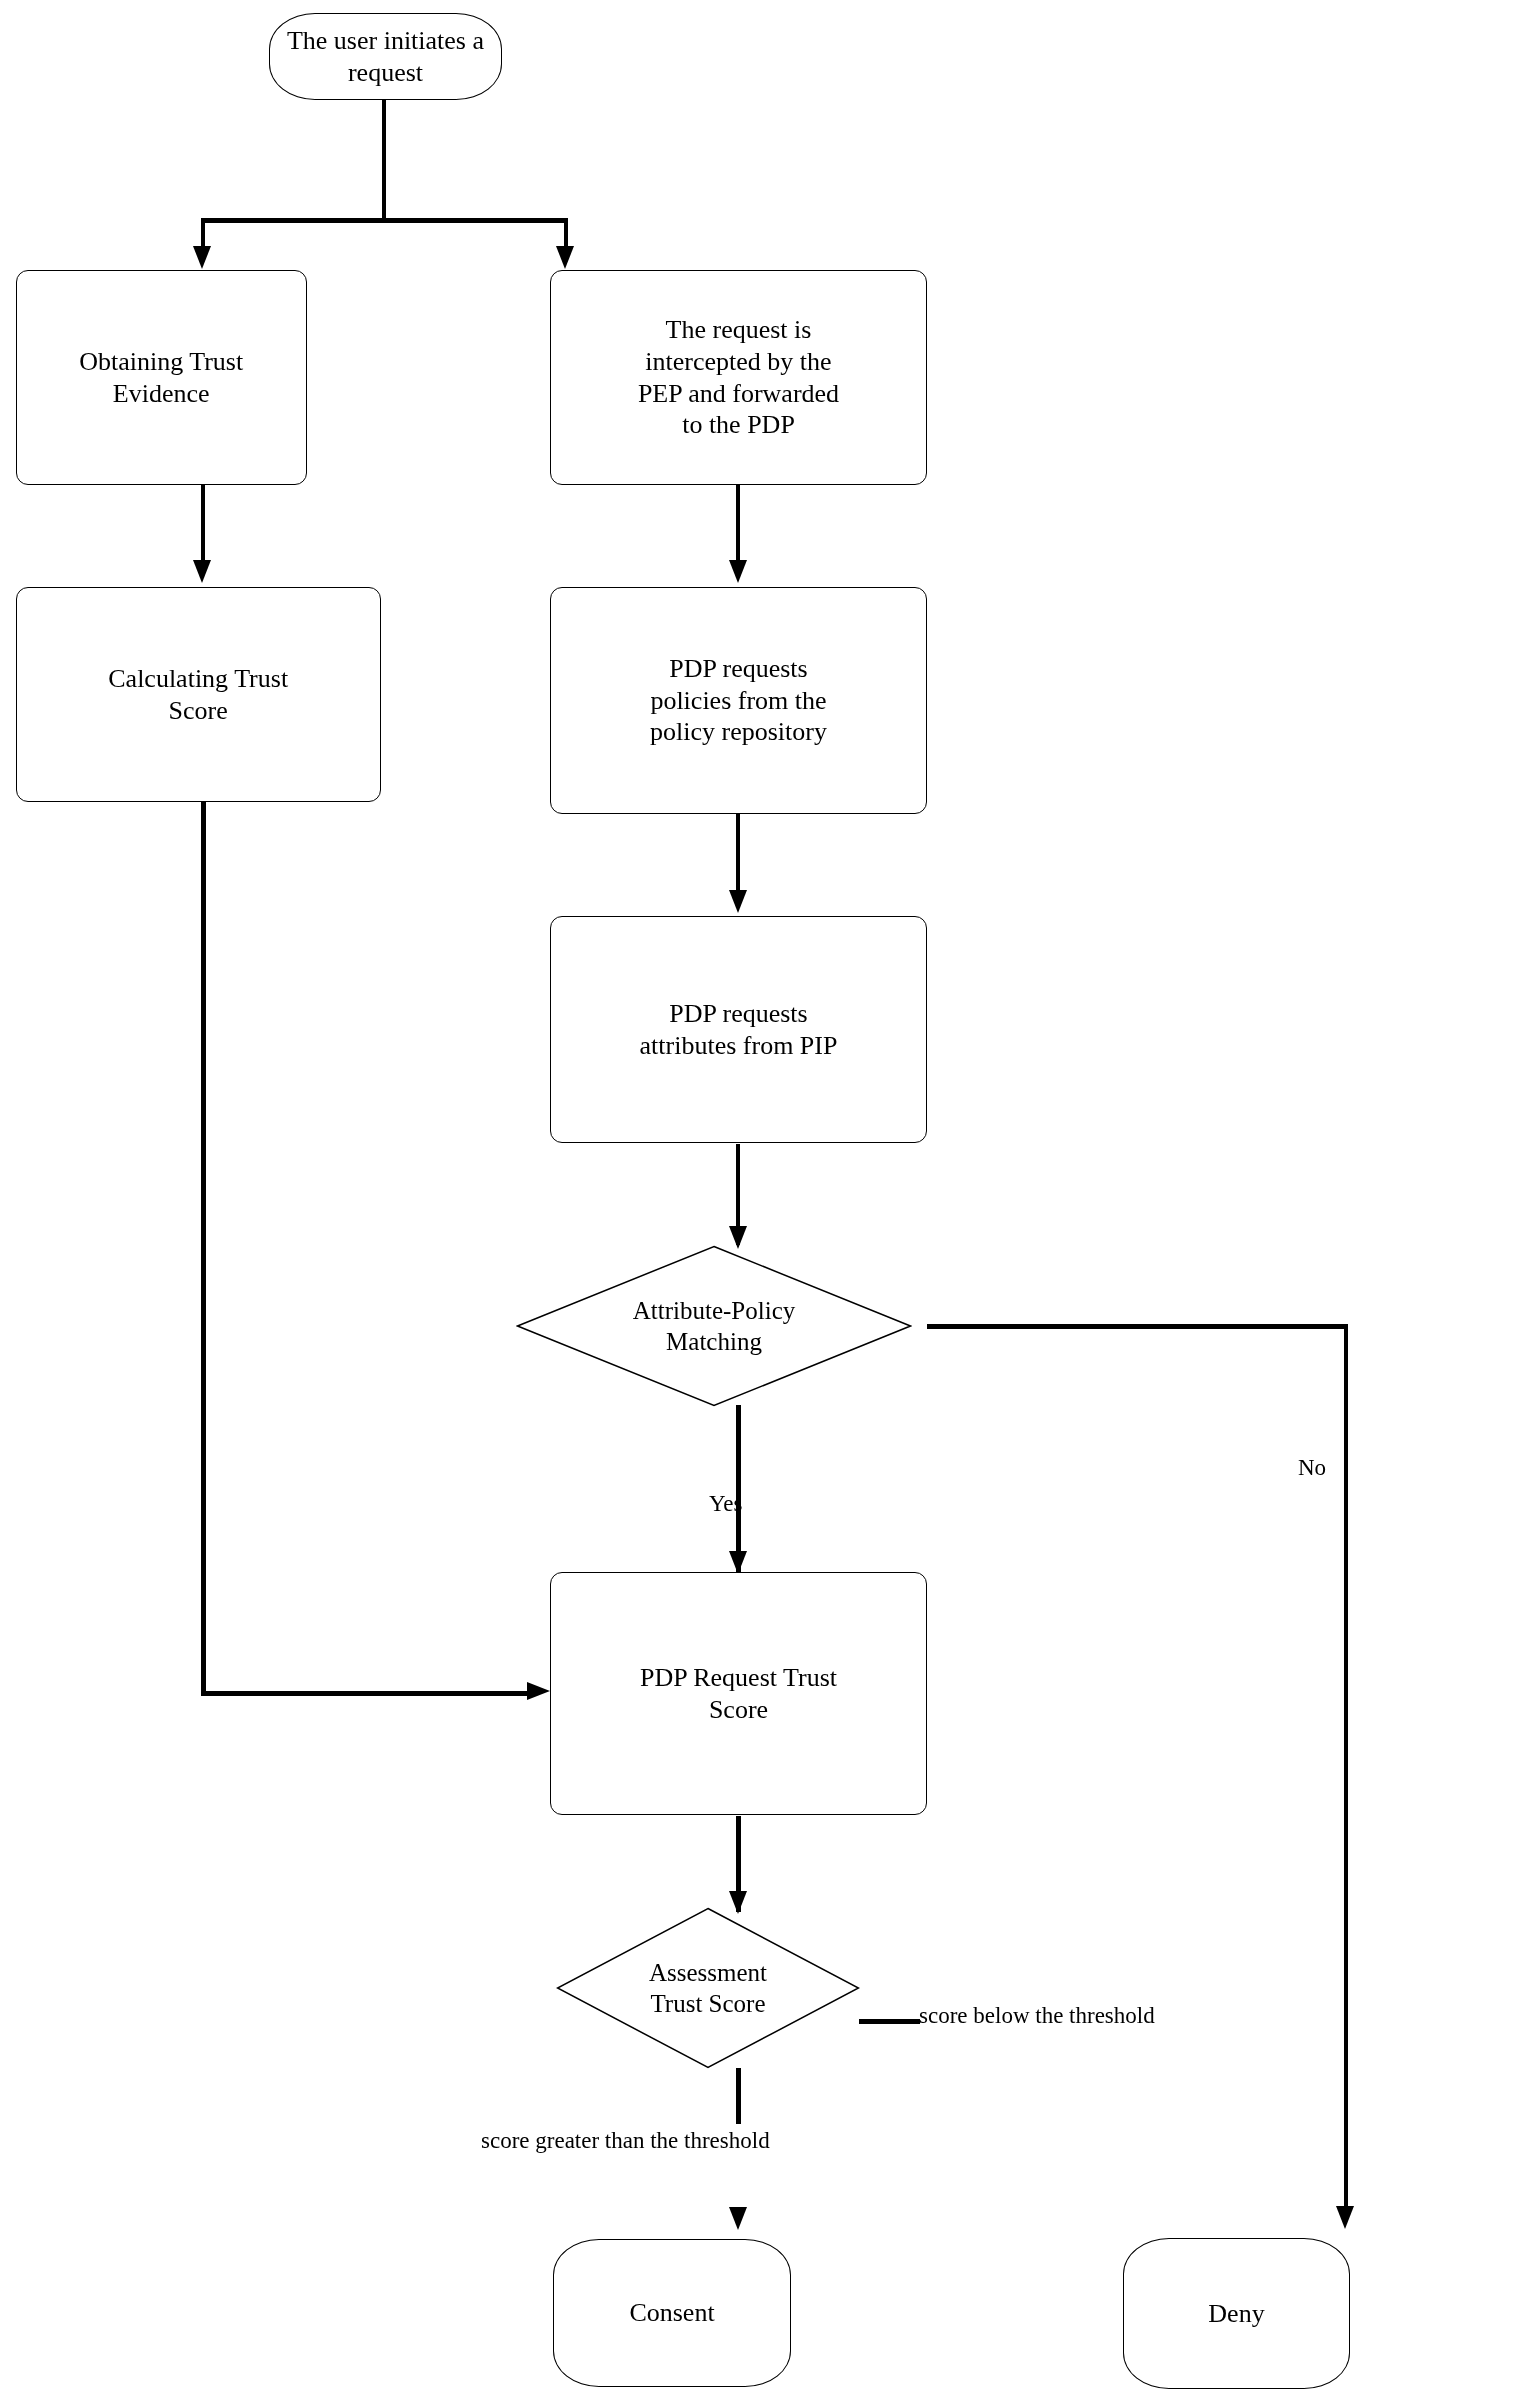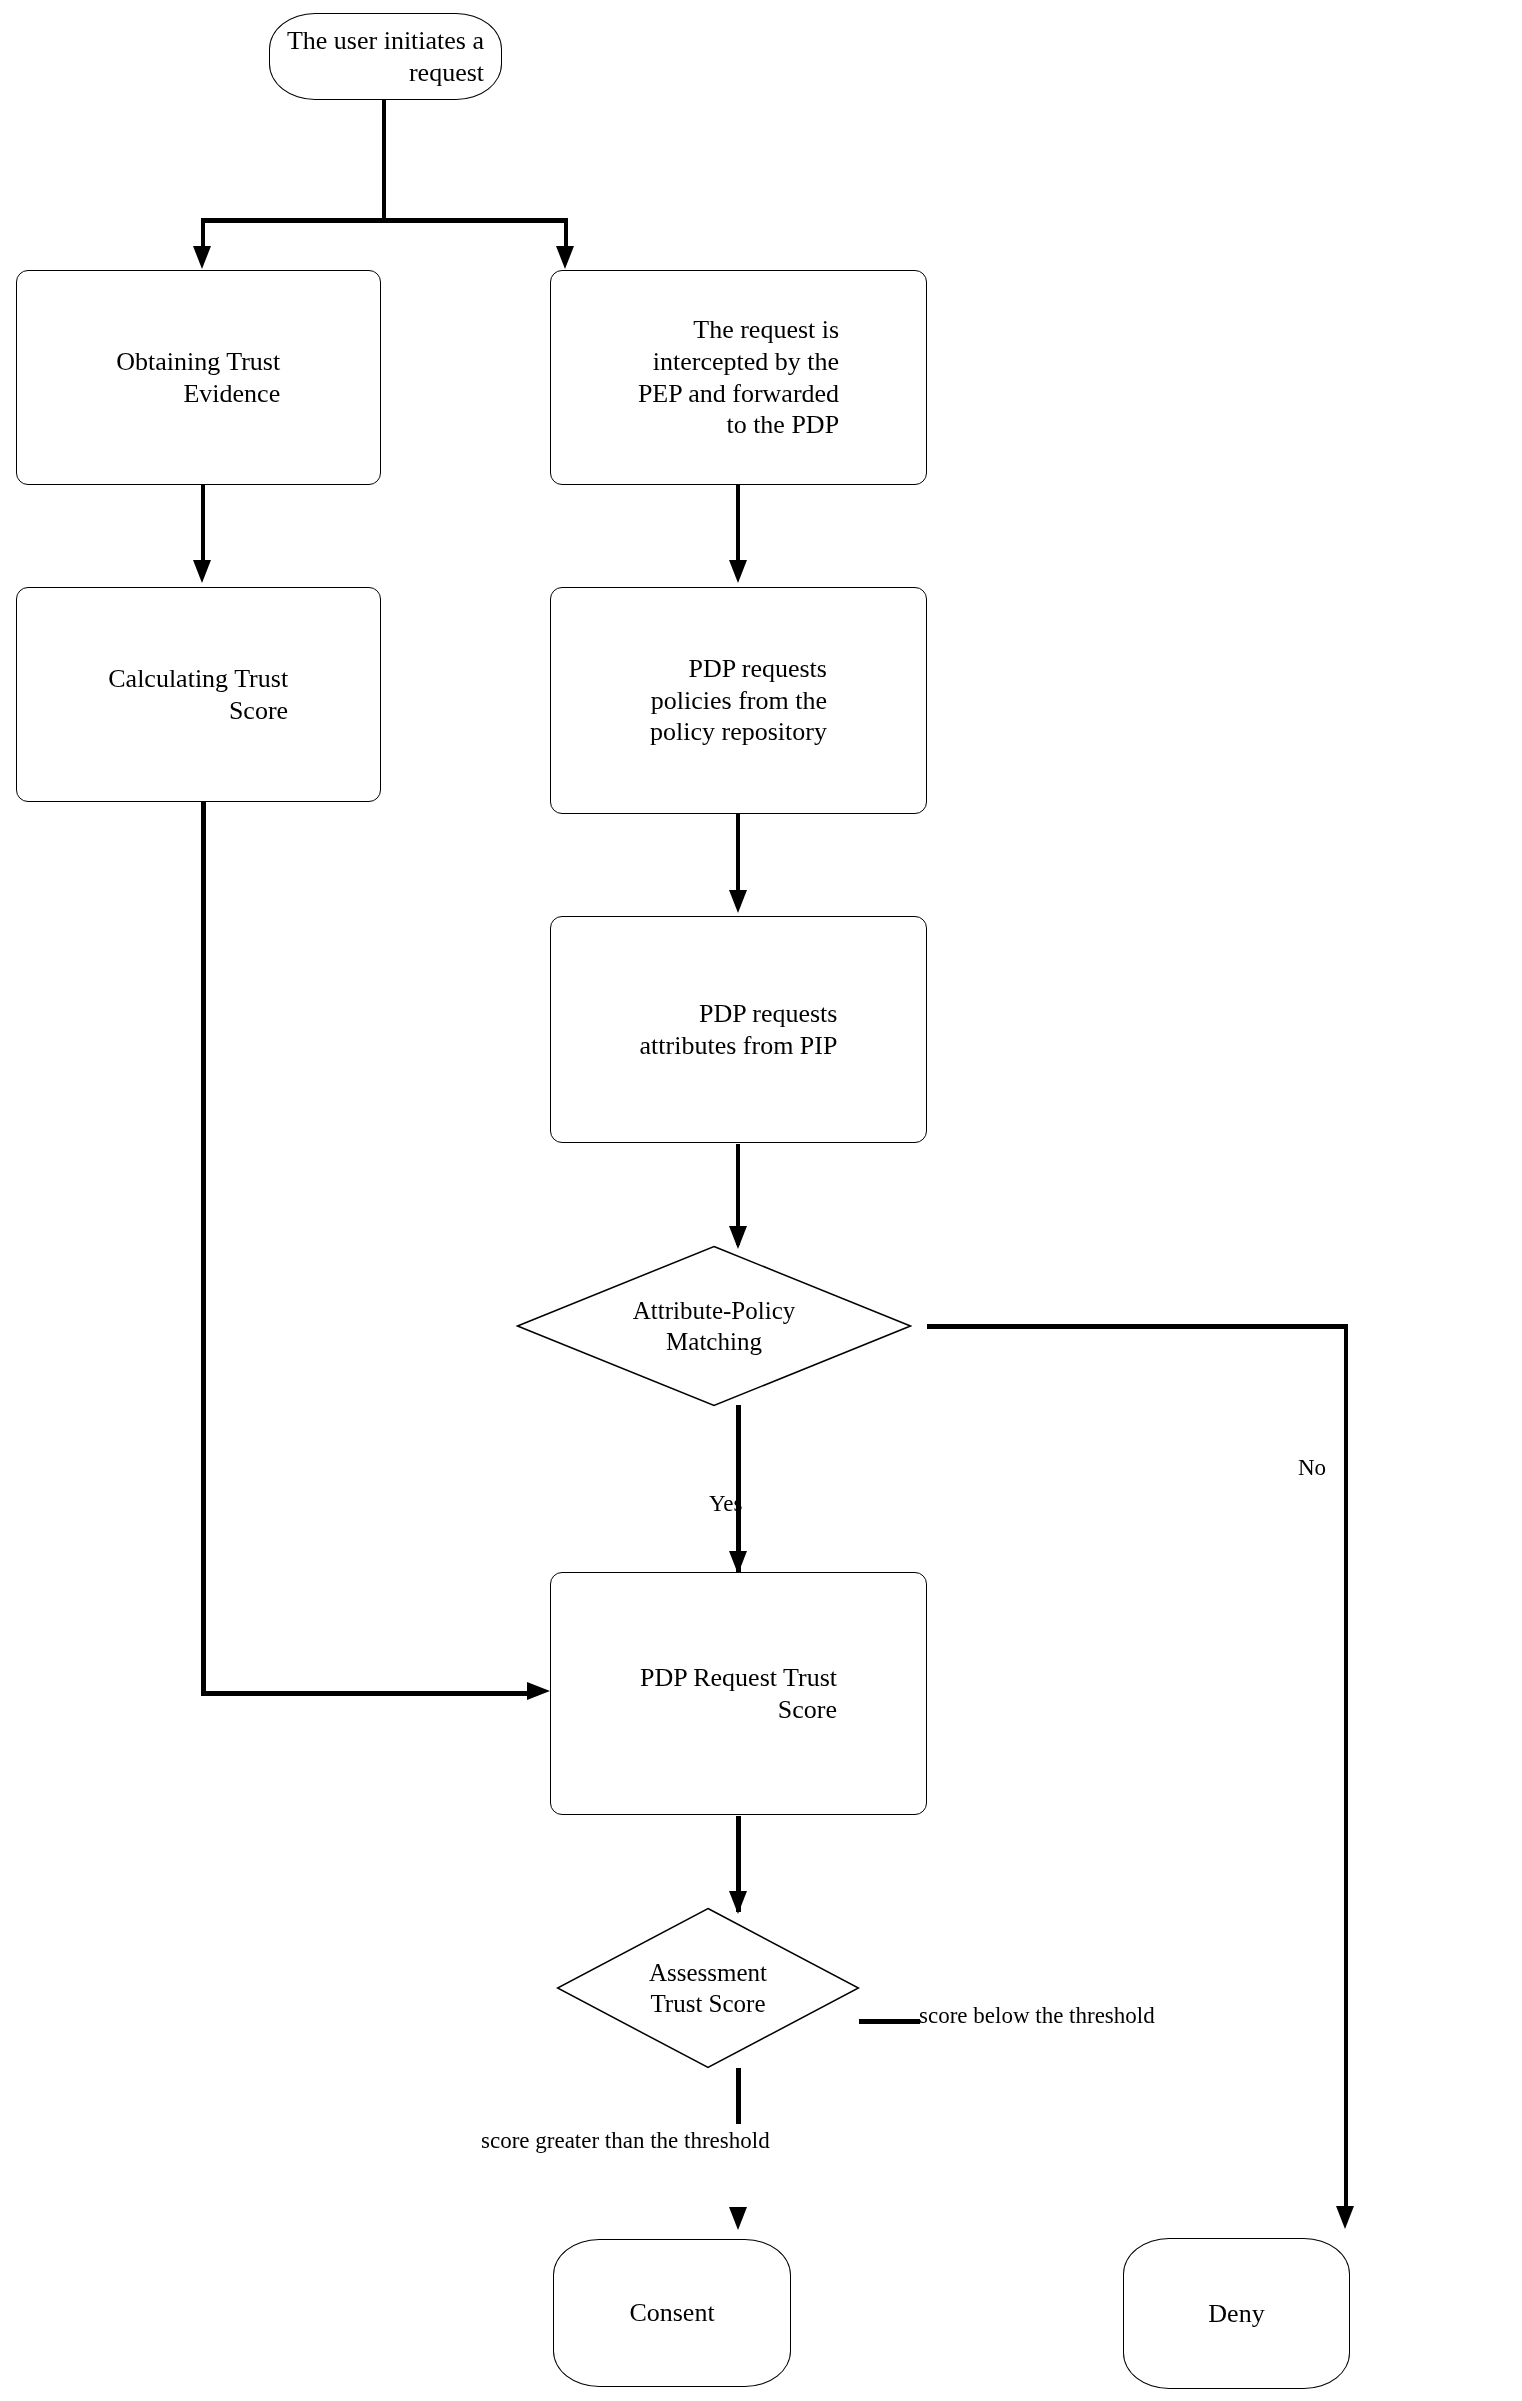--- a/index.html
+++ b/index.html
@@ -21,21 +21,20 @@
     justify-content:center;
     text-align:center;
     background:#ffffff;
     z-index:3;
   }
   .node .label{
     display:block;
     line-height:1.22;
     padding:0 7px;
     white-space:pre-line;
-    text-align:right;
   }
   .proc{
     border:1.5px solid #000000;
     border-radius:12px;
   }
   .term{
     border:1.5px solid #000000;
     border-radius:46px / 36px;
   }
   
@@ -131,21 +130,21 @@
   <div class="vline" style="left:736px; top:2068px; width:4.6px; height:56px;"></div>
   <div class="arrowhead arrow-down" style="left:729px; top:2207px;"></div>
 
   <div class="hline" style="left:859px; top:2019px; width:61px; height:5px;"></div>
 
   <div class="node term fs-big" style="left:269px; top:13px; width:233px; height:87px;">
     <span class="label">The user initiates a
 request</span>
   </div>
 
-  <div class="node proc fs-big" style="left:15.7px; top:270px; width:365px; height:215px;">
+  <div class="node proc fs-big" style="left:15.7px; top:270px; width:291px; height:215px;">
     <span class="label">Obtaining Trust
 Evidence</span>
   </div>
 
   <div class="node proc fs-big" style="left:15.7px; top:587px; width:365px; height:215px;">
     <span class="label">Calculating Trust
 Score</span>
   </div>
 
   <div class="node proc fs-big" style="left:550px; top:270px; width:377px; height:215px;">

